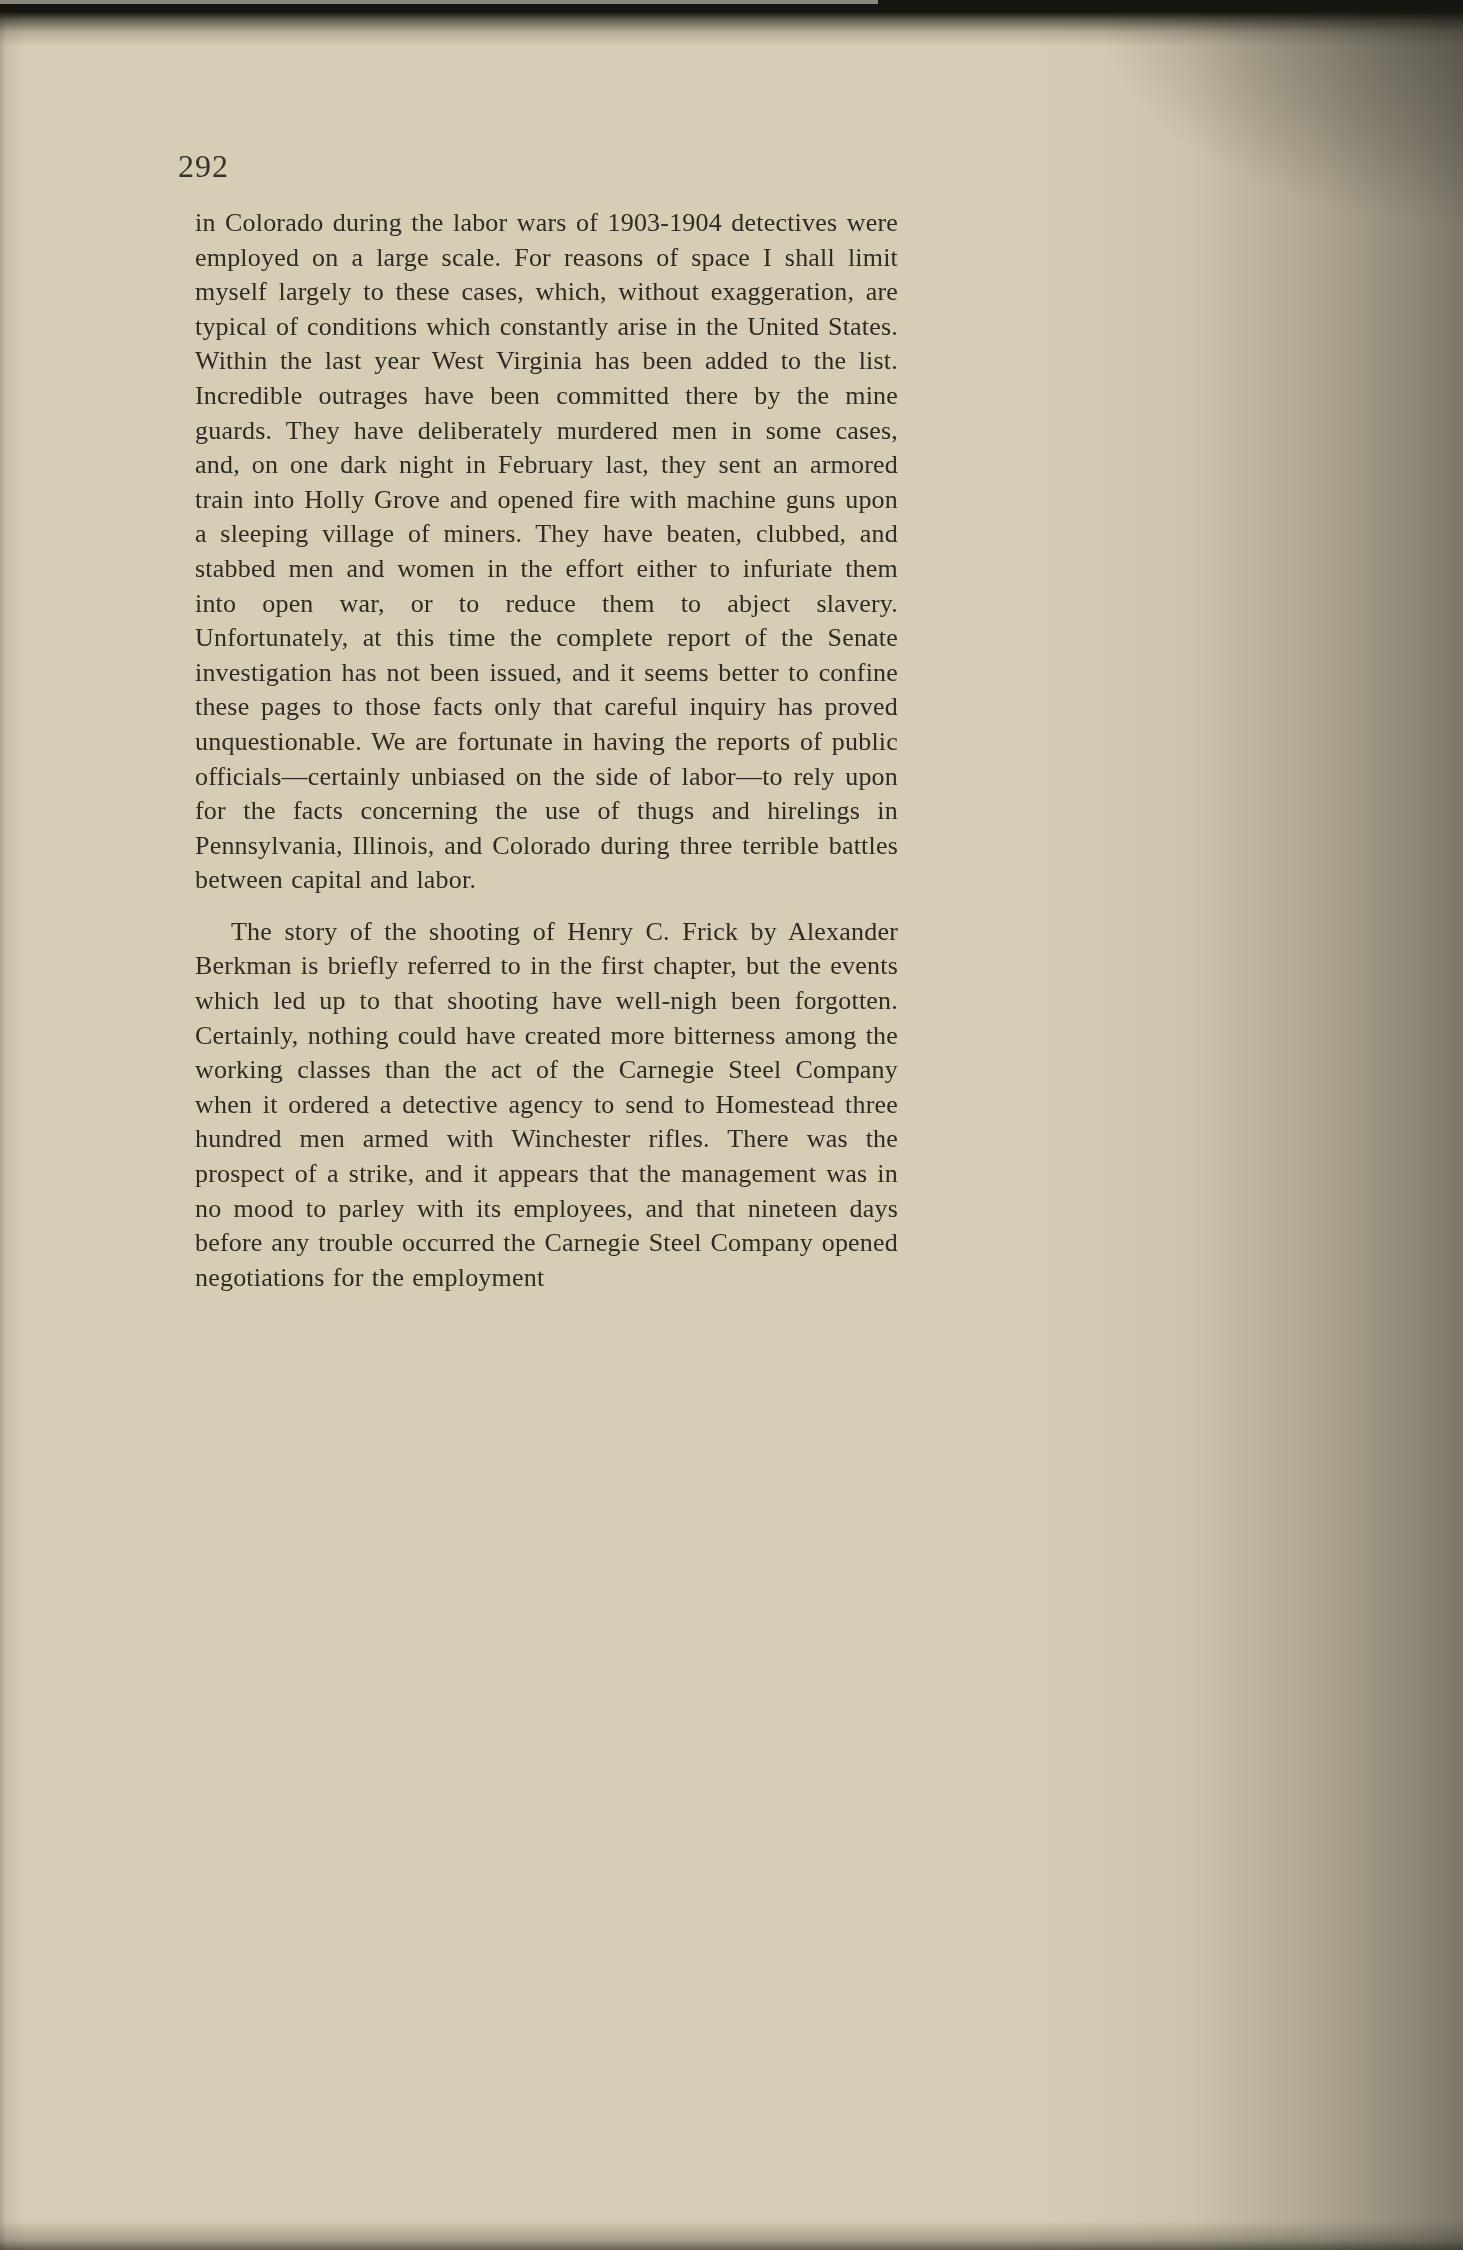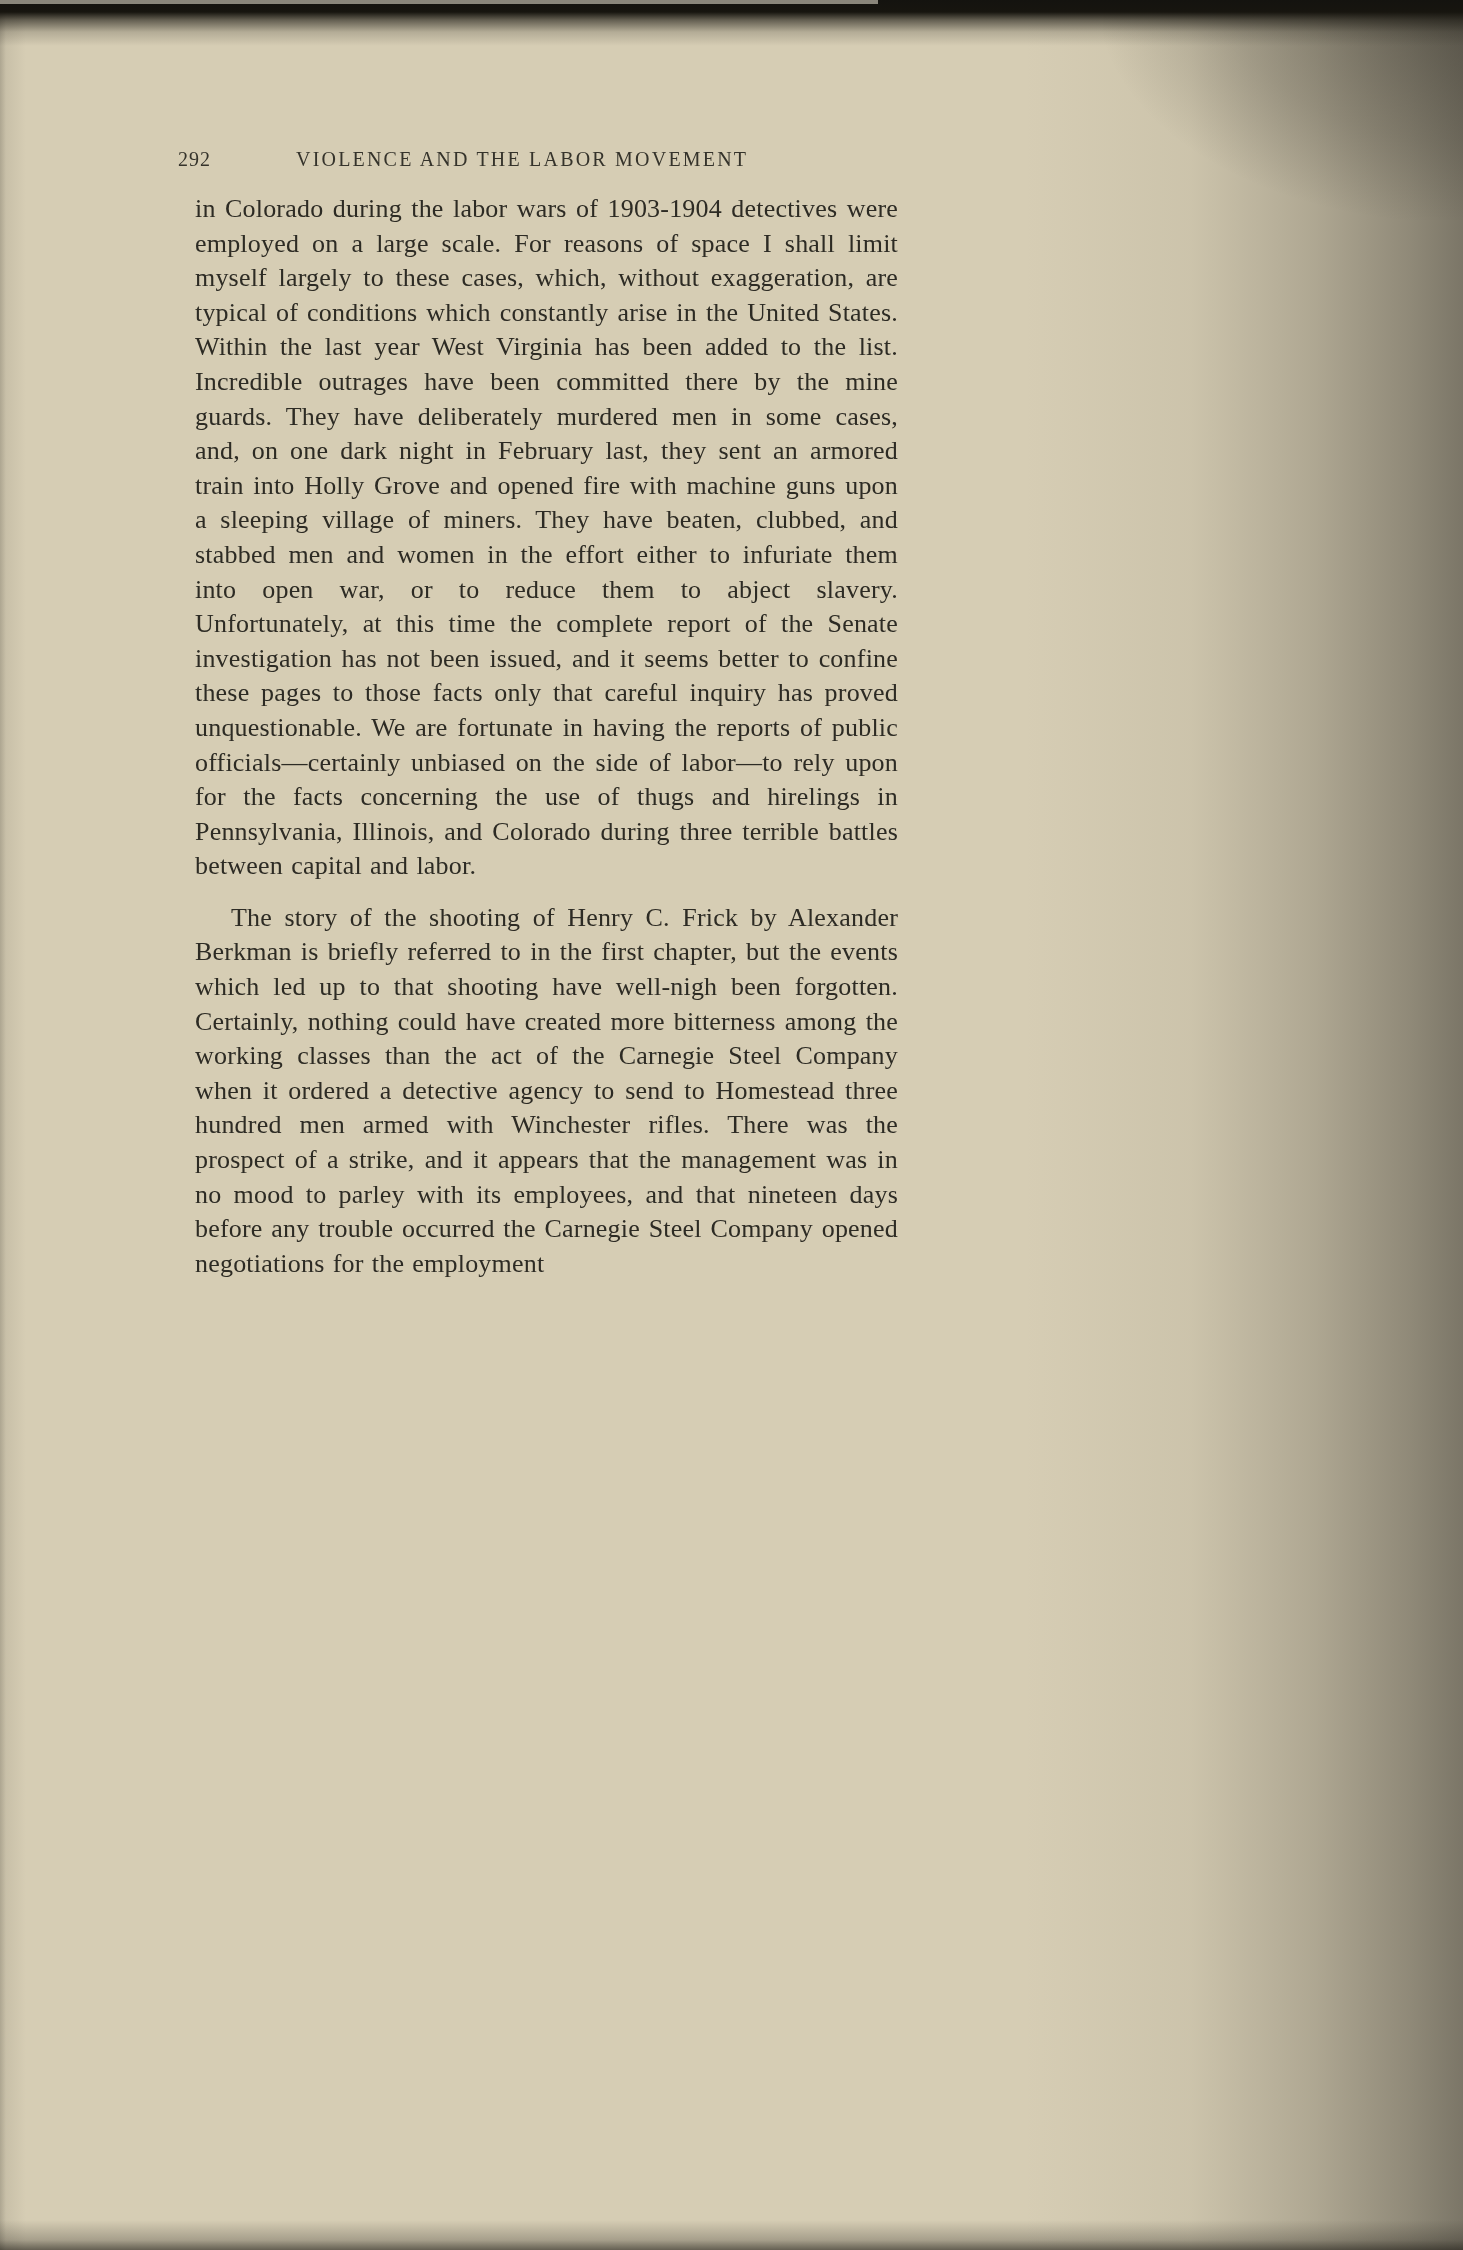--- a/index.html
+++ b/index.html
@@ -94,21 +94,21 @@
   .text-block {
     position: absolute;
     left: 178px;
     top: 148px;
     width: 737px;
     color: #2d2b24;
   }
   .running-head {
     display: flex;
     align-items: baseline;
-    font-size: 20px;
+    font-size: 32px;
     color: #35332b;
     gap: 40px;
   }
   .page-number {
     width: 78px;
     letter-spacing: 1px;
   }
   .head-title {
     letter-spacing: 2.2px;
   }
@@ -135,20 +135,19 @@
   <div class="left-edge"></div>
   <div class="right-shadow"></div>
   <div class="corner-shadow"></div>
   <div class="top-edge"></div>
   <div class="top-highlight"></div>
   <div class="bottom-edge"></div>
 
   <div class="text-block">
     <div class="running-head">
       <span class="page-number">292</span>
-      <span class="head-title">VIOLENCE AND THE LABOR MOVEMENT</span>
     </div>
     <div class="body-text">
       <p>in Colorado during the labor wars of 1903-1904 detectives were employed on a large scale. For reasons of space I shall limit myself largely to these cases, which, without exaggeration, are typical of conditions which constantly arise in the United States. Within the last year West Virginia has been added to the list. Incredible outrages have been committed there by the mine guards. They have deliberately murdered men in some cases, and, on one dark night in February last, they sent an armored train into Holly Grove and opened fire with machine guns upon a sleeping village of miners. They have beaten, clubbed, and stabbed men and women in the effort either to infuriate them into open war, or to reduce them to abject slavery. Unfortunately, at this time the complete report of the Senate investigation has not been issued, and it seems better to confine these pages to those facts only that careful inquiry has proved unquestionable. We are fortunate in having the reports of public officials—certainly unbiased on the side of labor—to rely upon for the facts concerning the use of thugs and hirelings in Pennsylvania, Illinois, and Colorado during three terrible battles between capital and labor.</p>
       <p class="indent">The story of the shooting of Henry C. Frick by Alexander Berkman is briefly referred to in the first chapter, but the events which led up to that shooting have well-nigh been forgotten. Certainly, nothing could have created more bitterness among the working classes than the act of the Carnegie Steel Company when it ordered a detective agency to send to Homestead three hundred men armed with Winchester rifles. There was the prospect of a strike, and it appears that the management was in no mood to parley with its employees, and that nineteen days before any trouble occurred the Carnegie Steel Company opened negotiations for the employment</p>
     </div>
   </div>
 </div>
 
 </body></html>

